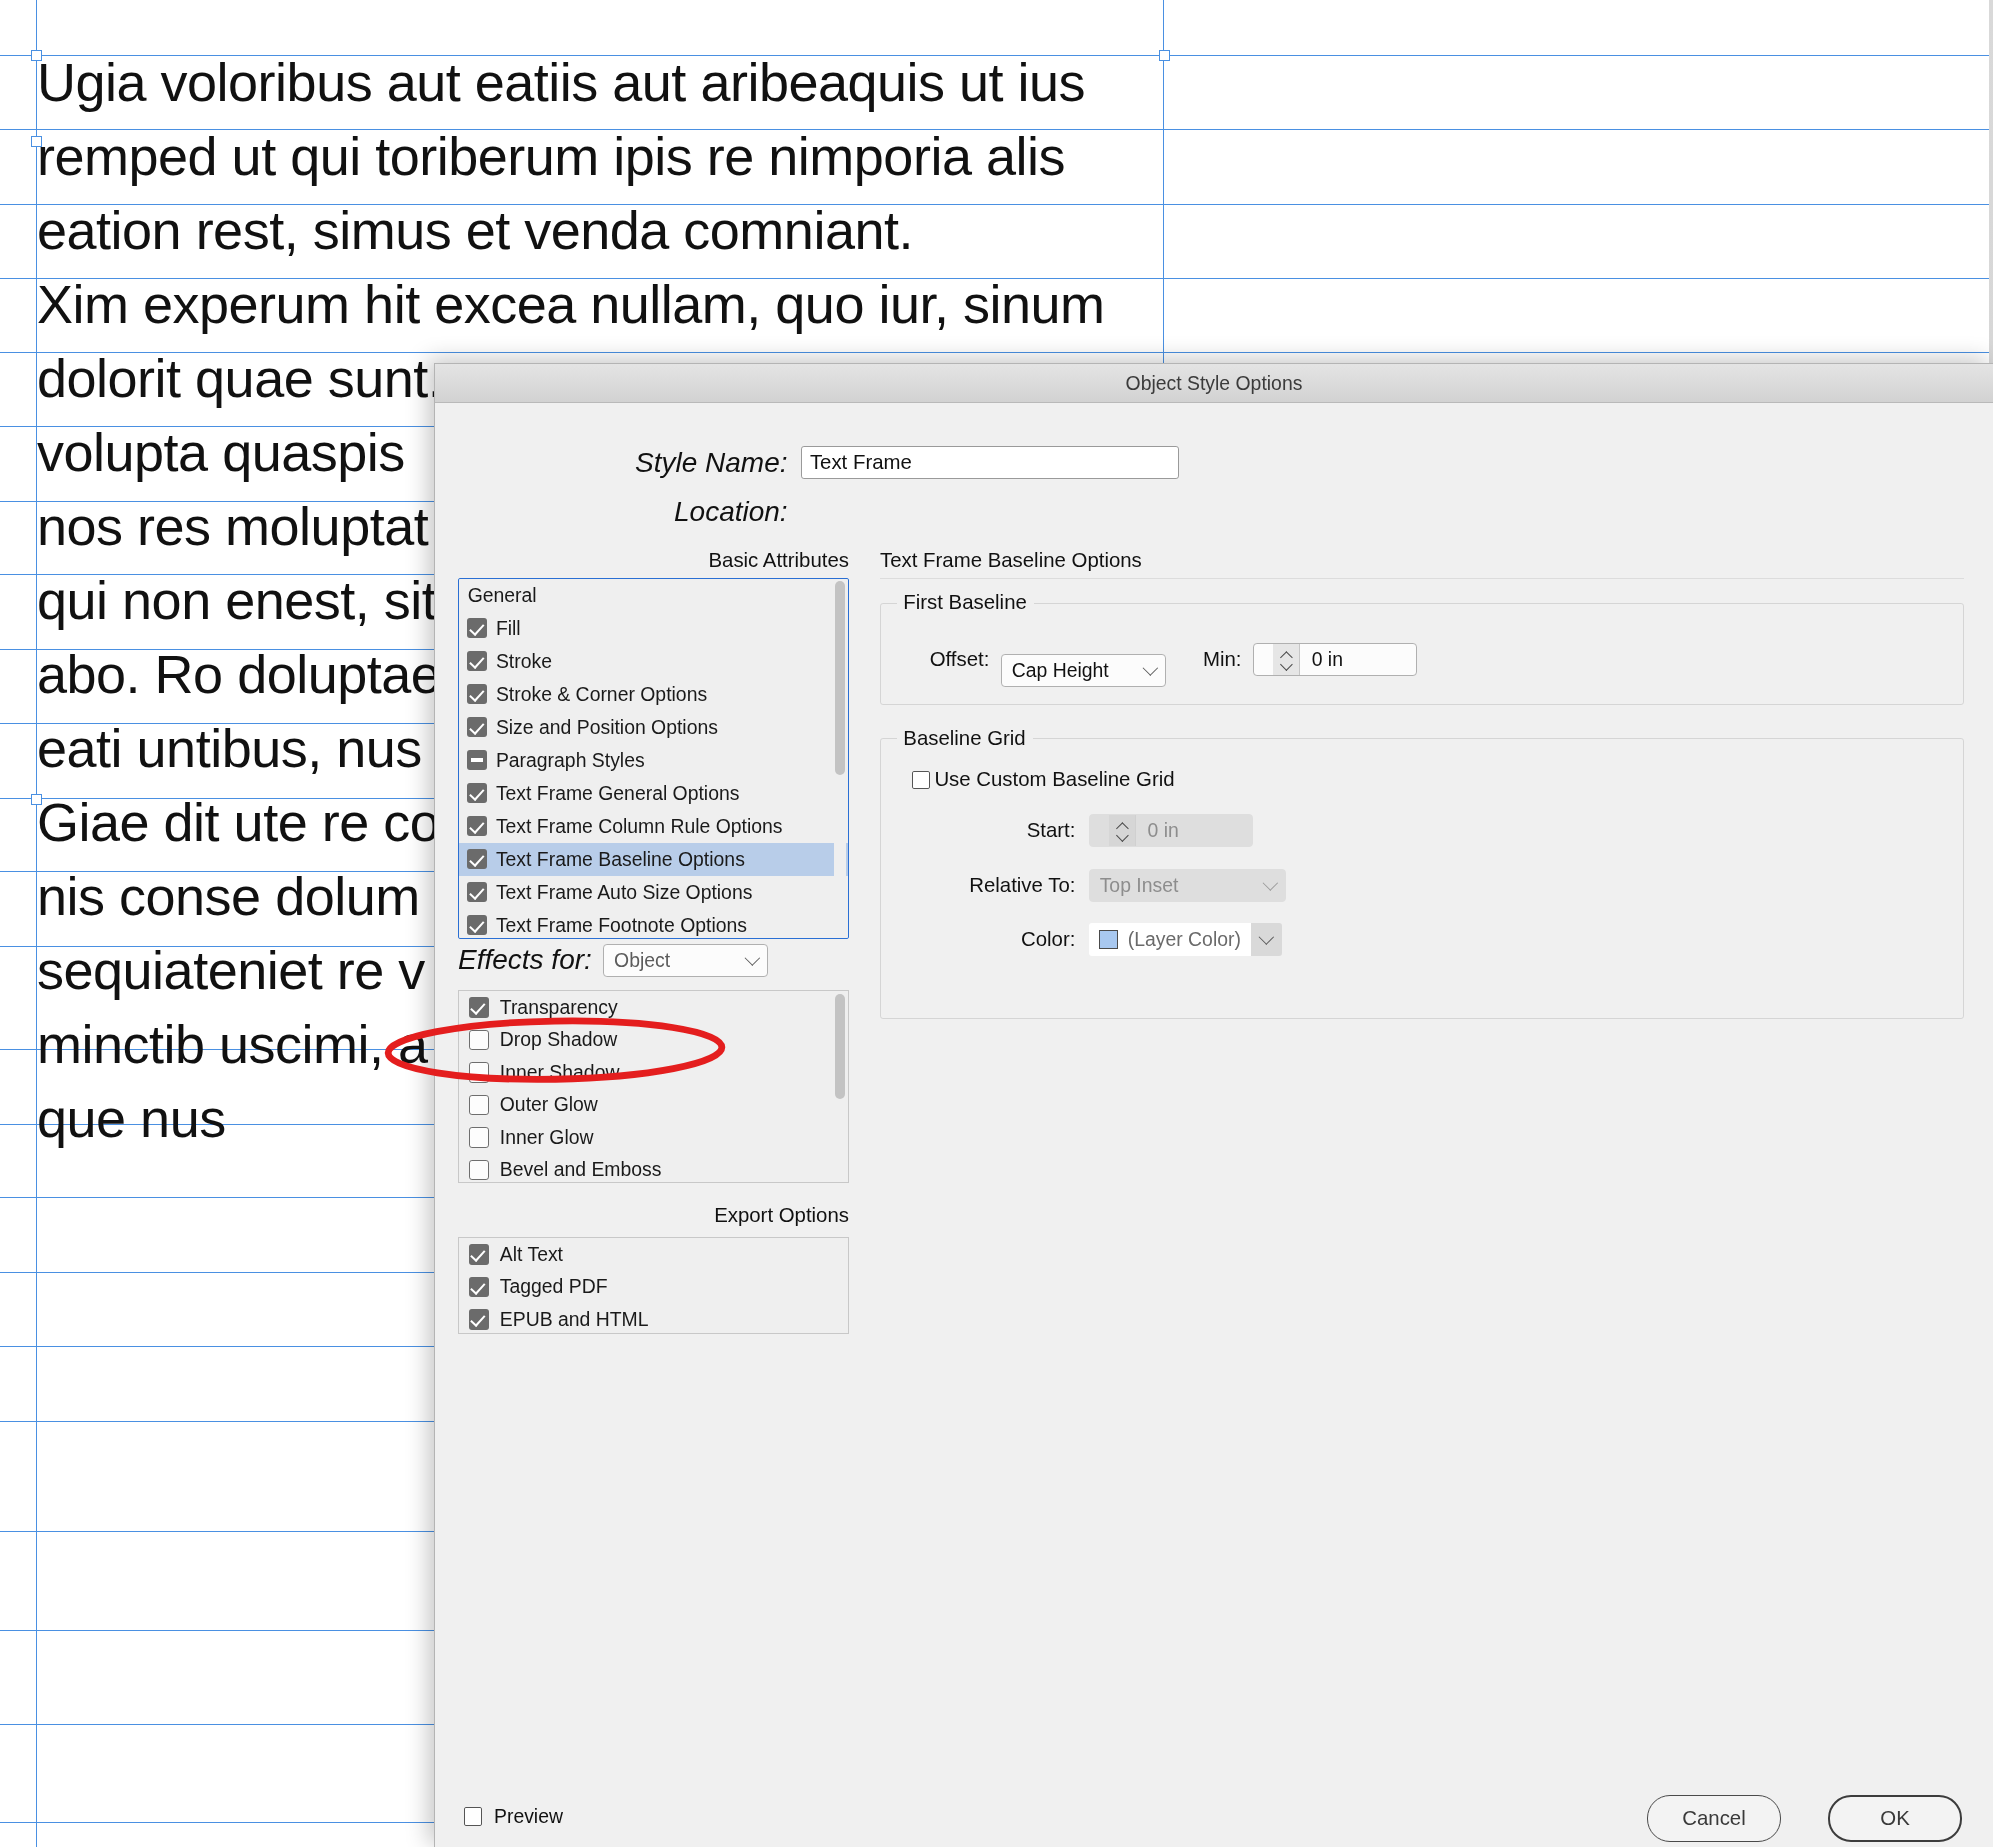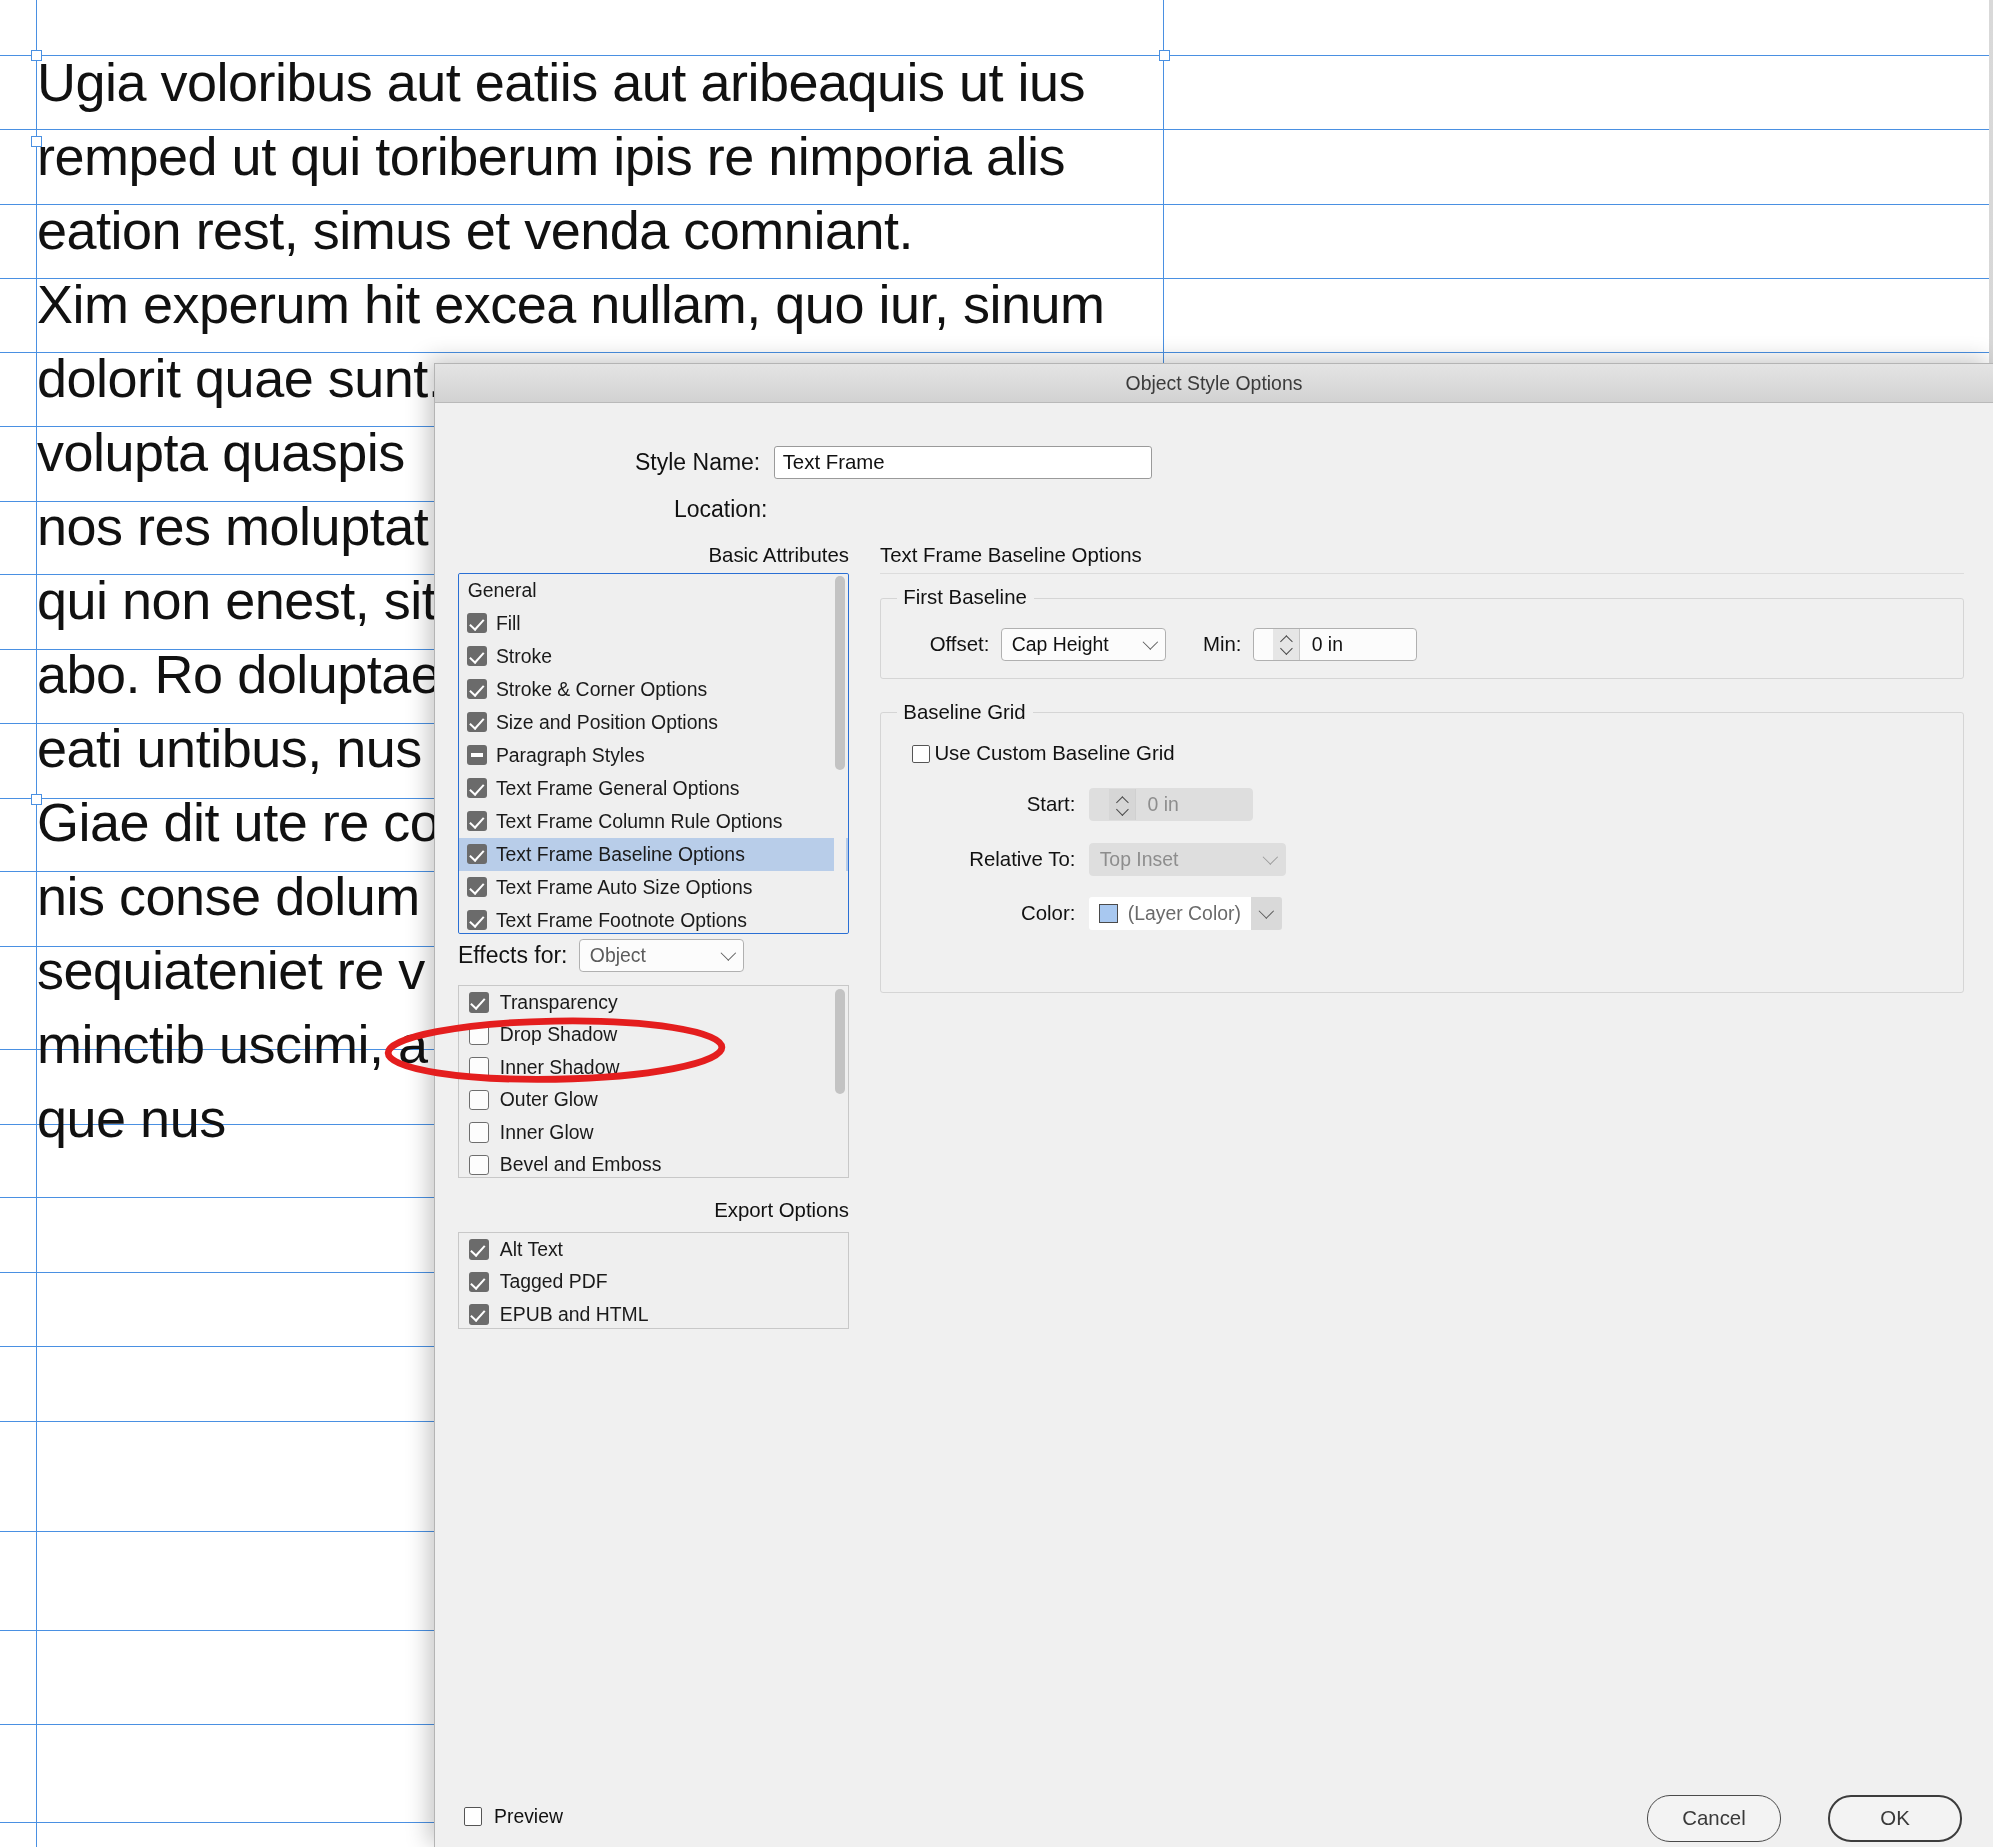--- a/index.html
+++ b/index.html
@@ -63,21 +63,21 @@
   #titlebar .t {
     font-size: 19.4px; color: #3b3b3b;
   }
   #dlg-body { position: relative; height: 1446px; }
 
   
   .row-stylename {
     display: flex; align-items: center;
     margin-top: 43px; padding-left: 200px;
   }
-  .lbl { font-size: 23px; color: #111; }
+  .lbl { font-size: 28px; color: #111; font-style: italic; }
   #stylename-input {
     margin-left: 13.6px;
     width: 378px; height: 33px;
     background: #fff;
     border: 1px solid #9a9a9a;
     border-radius: 2.9px;
     font-size: 20.4px; color: #111;
     padding: 0 7.8px;
     font-family: "Liberation Sans", sans-serif;
   }
@@ -153,21 +153,21 @@
   .selectbox {
     position: relative;
     background: #fcfcfc;
     border: 1px solid #b0b0b0;
     border-radius: 3.9px;
     height: 33px;
     display: flex; align-items: center;
     padding: 0 33px 0 9.7px;
     font-size: 19.4px; color: #5c5c5c;
   }
-  .selectbox.dark-txt { color: #111; }
+  .selectbox.dark-txt { color: #111; margin-top: 21px; }
   .selectbox.disabled { background: #dedede; border-color: #dedede; color: #8d8d8d; }
   .chev {
     position: absolute; right: 9.7px; top: 50%;
     width: 10.7px; height: 10.7px;
     border: solid #5a5a5a; border-width: 0 1.9px 1.9px 0;
     transform: translateY(-70%) rotate(45deg);
   }
 
   .effects-list {
     margin-top: 13.6px;

